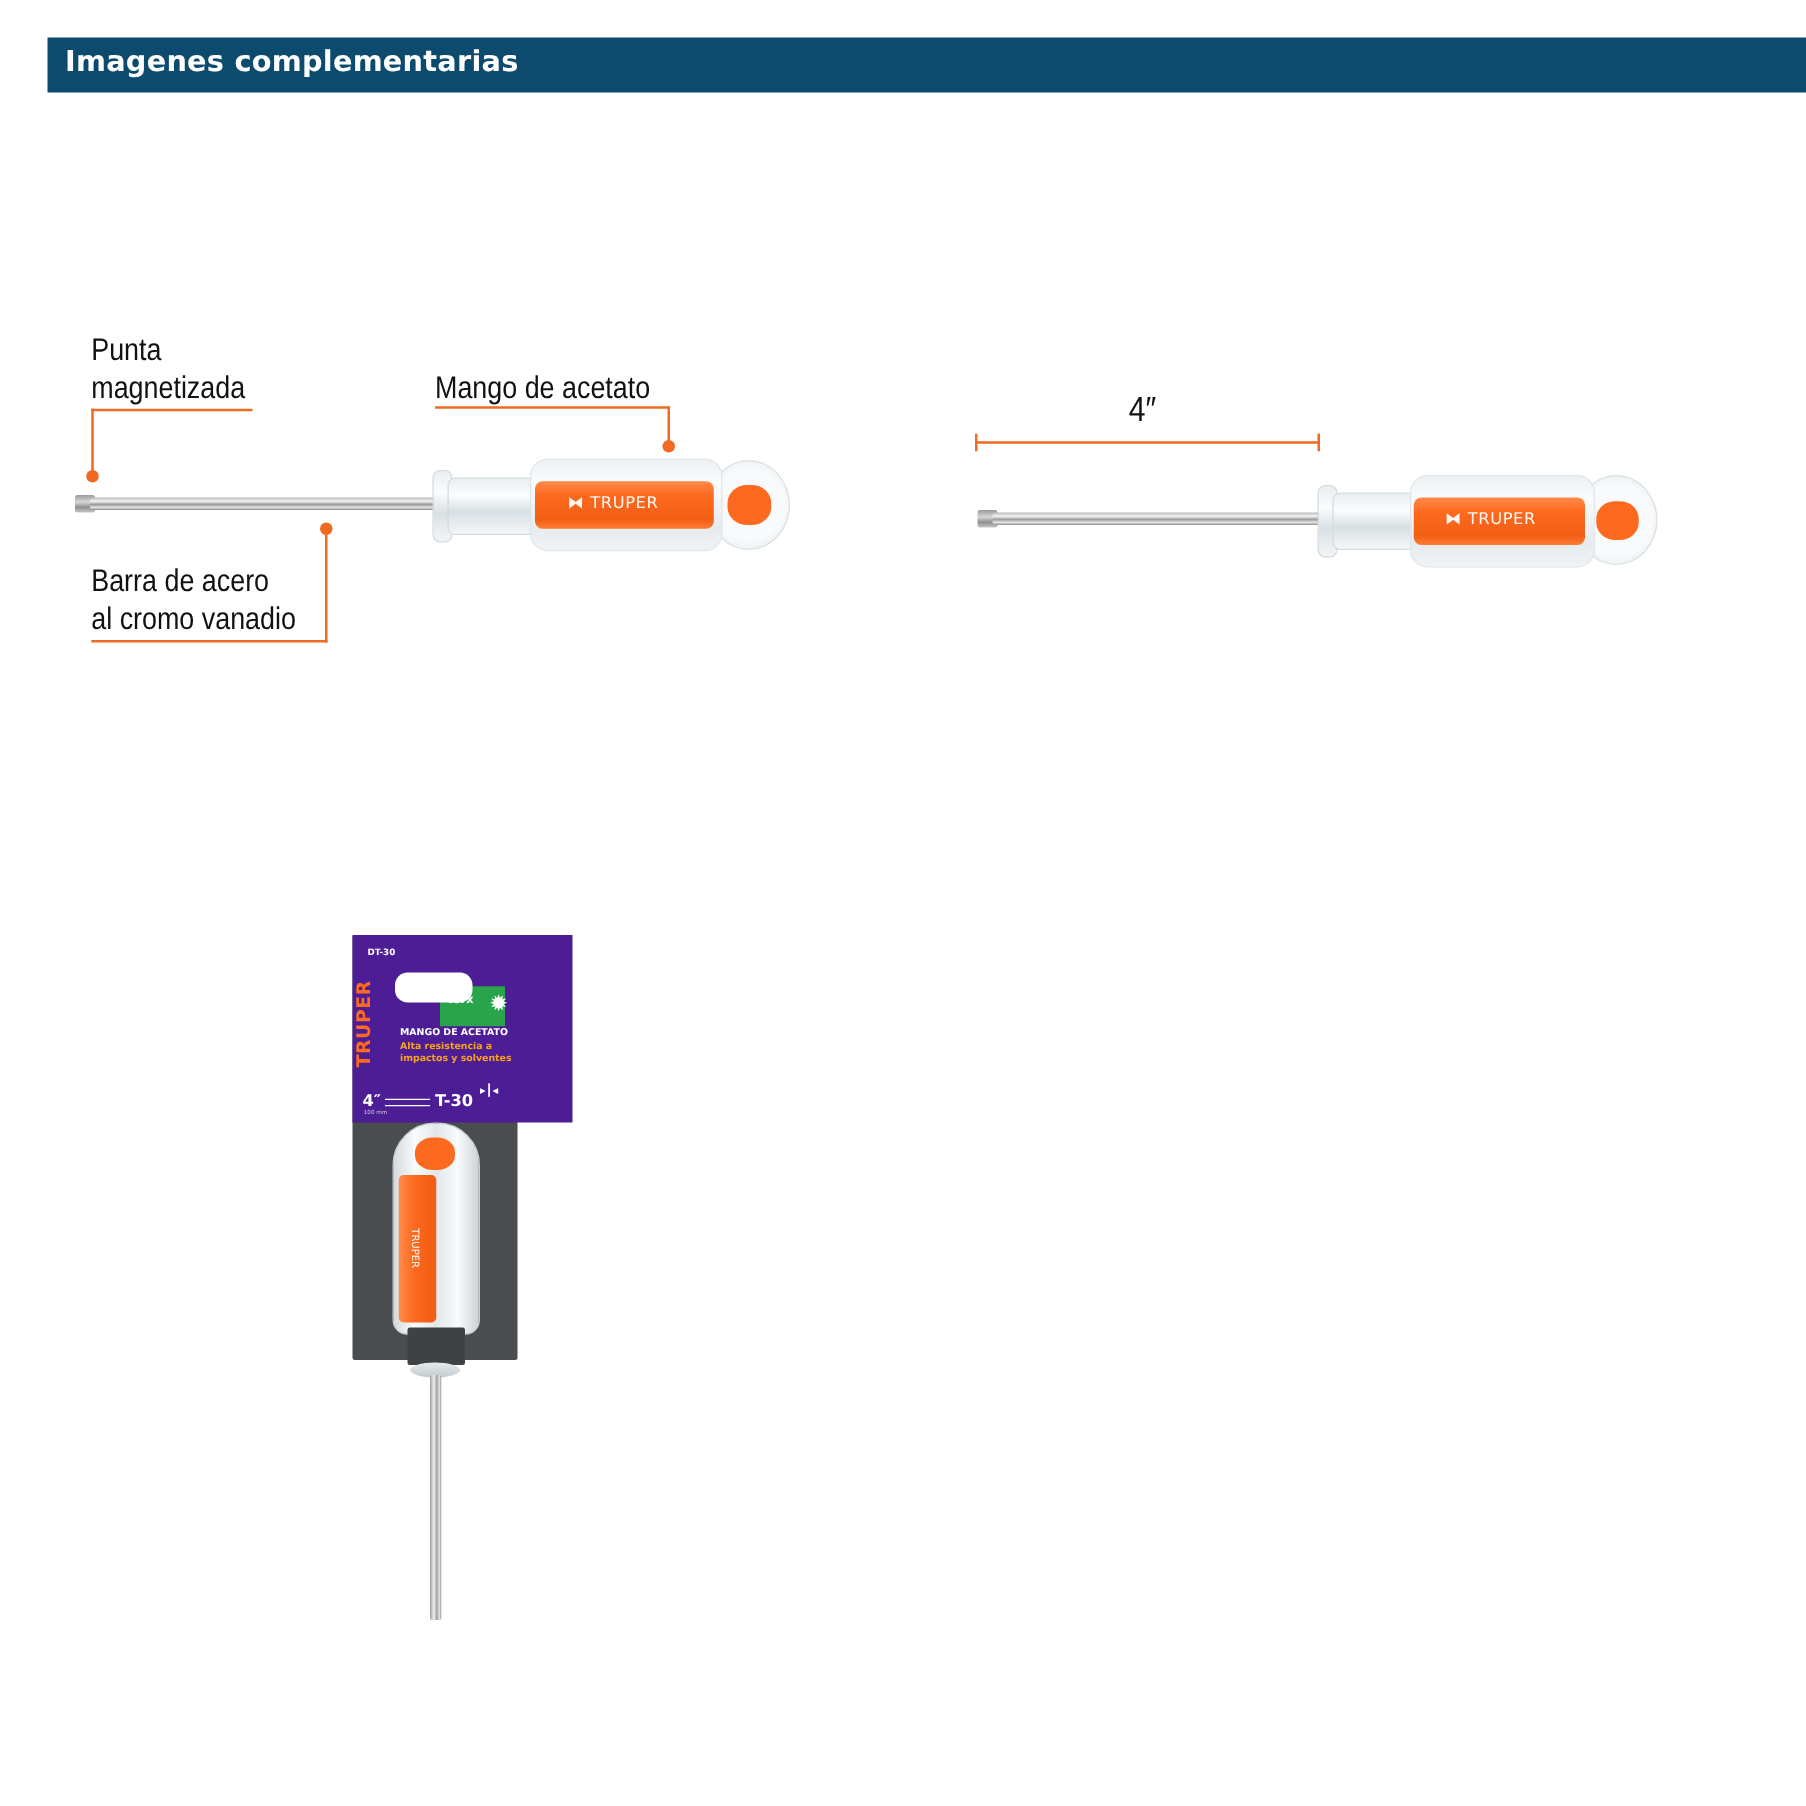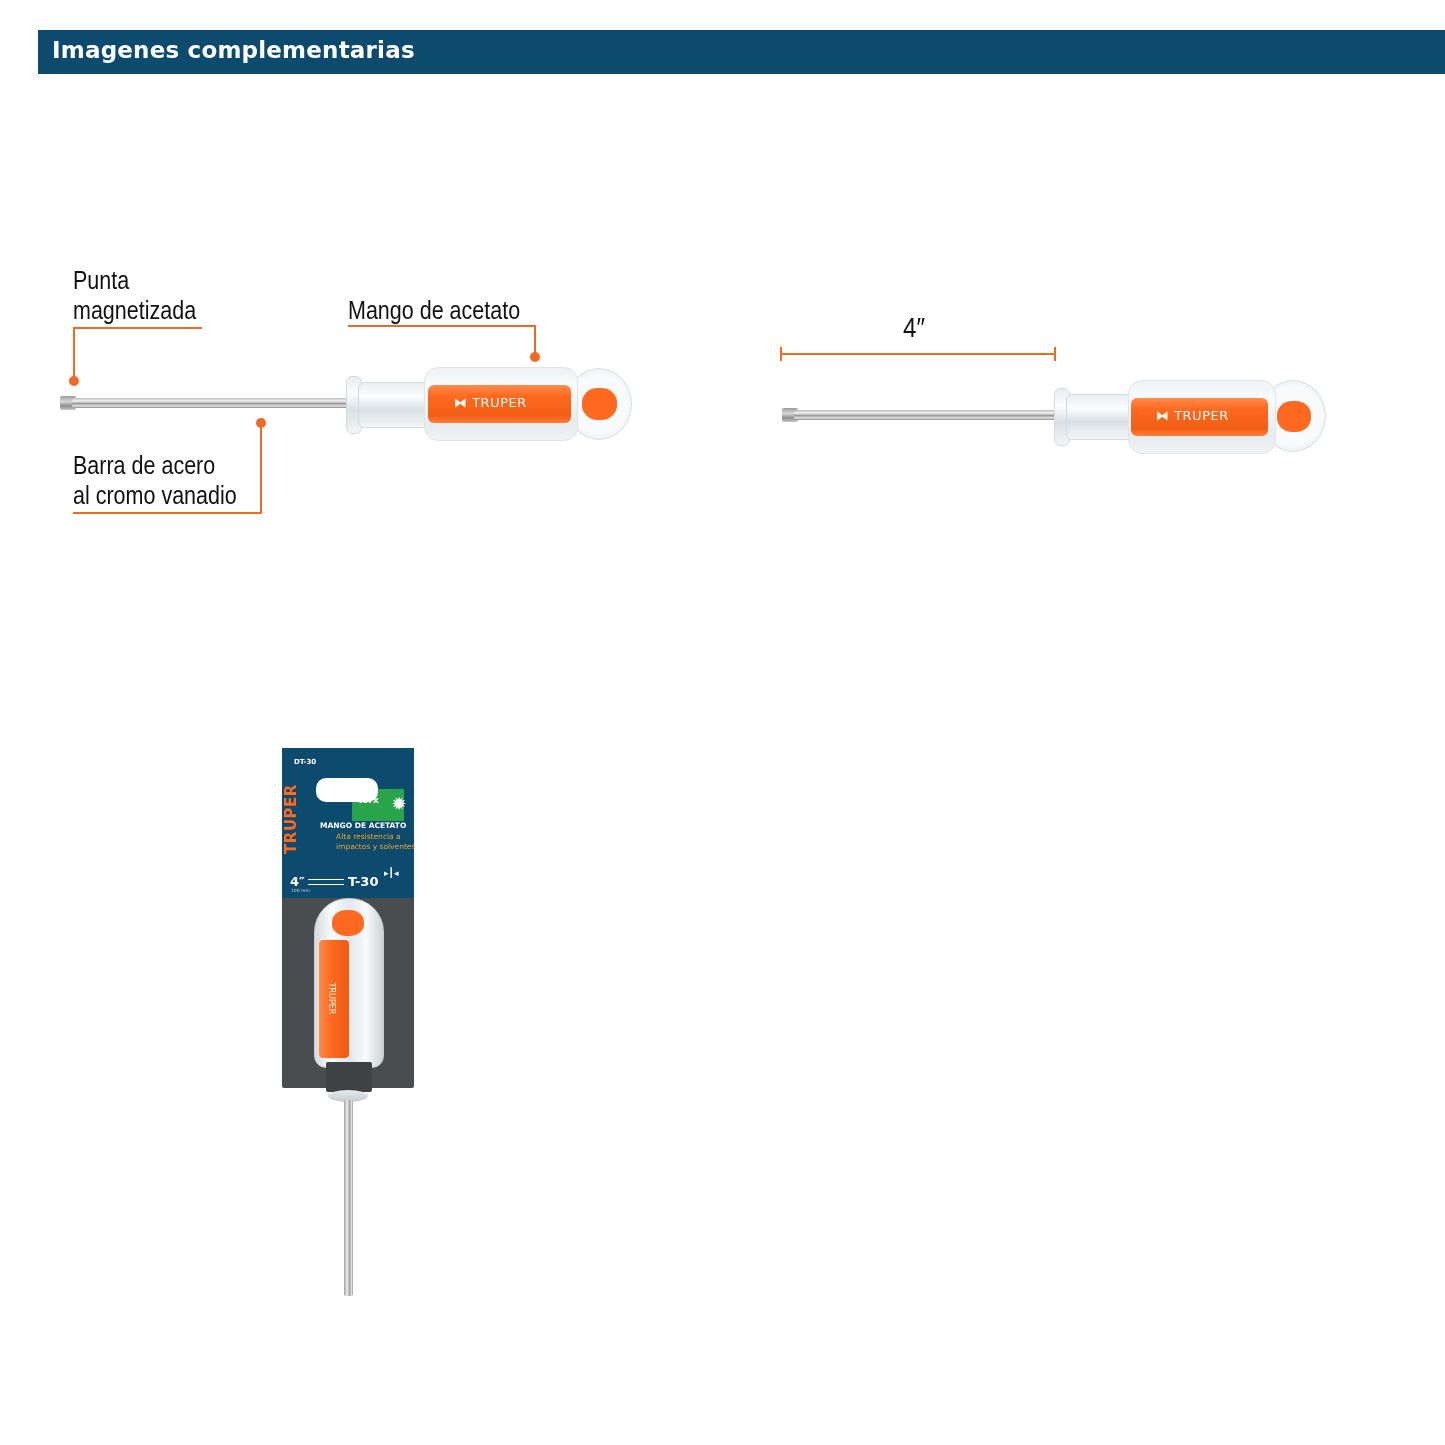--- a/index.html
+++ b/index.html
@@ -19,30 +19,30 @@
   .tip { width: 16px; height: 14px; border-radius: 2px; background: linear-gradient(to bottom, #9a9a9a, #d8d8d8 40%, #8f8f8f 70%, #c7c7c7); }
   .ferrule { border-radius: 6px; background: linear-gradient(to bottom, #e9eef1, #fbfdfe 30%, #d9e0e4 60%, #f3f6f8); border: 1px solid #d3dade; }
   .handle { border-radius: 14px; background: linear-gradient(to bottom, #edf1f3, #fafcfd 25%, #e6ebee 75%, #f0f3f5); border: 1px solid #dfe5e8; }
   .handle-orange { border-radius: 6px; background: linear-gradient(to bottom, #ff8a4a, #fd6a1f 30%, #f25e14 80%, #ff7c38); }
   .knob { border-radius: 50%; background: radial-gradient(circle at 50% 50%, #f8fafb 60%, #dfe5e8 100%); border: 1px solid #d9dfe2; }
   .knob-dot { border-radius: 45%; background: #fd6a1f; }
   .brand { color: #ffffff; font-family: "DejaVu Sans", sans-serif; font-size: 13px; letter-spacing: 0.5px; white-space: nowrap; opacity: 0.95; }
 
   
   .card { left: 282px; top: 748px; width: 132px; height: 340px; background: #4a4d4f; border-radius: 2px; }
-  .card-top { left: 0; top: 0; width: 132px; height: 150px; background: #0c4a6e; }
+  .card-top { left: 0; top: 0; width: 132px; height: 150px; background: #4c1d95; padding-left: 44px; }
   .hang-hole { left: 34px; top: 30px; width: 62px; height: 24px; background: #ffffff; border-radius: 10px; }
   .torx-badge { left: 70px; top: 6px; width: 52px; height: 32px; background: #29a44a; margin-top: 35px; }
   .torx-text { left: 6px; top: 6px; color: #fff; font-weight: bold; font-size: 9px; font-family: "DejaVu Sans", sans-serif; }
   .torx-icon { left: 38px; top: 6px; width: 18px; height: 18px; color: #fff; font-size: 18px; line-height: 18px; text-align: center; }
   .dt-code { left: 12px; top: 10px; color: #fff; font-size: 7px; font-weight: bold; }
   .vbrand { left: 4px; top: 22px; width: 26px; height: 100px; }
   .vbrand span { position: absolute; left: -30px; top: 40px; transform: rotate(-90deg); color: #fd6a1f; font-weight: bold; font-size: 15px; white-space: nowrap; letter-spacing: 0.5px; }
   .pk-heading { left: 38px; top: 73px; color: #fff; font-size: 7.5px; font-weight: bold; }
-  .pk-sub { left: 54px; top: 84px; color: #f7a21b; font-size: 7.5px; font-weight: normal; line-height: 10px; width: 90px; }
+  .pk-sub { left: 38px; top: 84px; color: #f7a21b; font-size: 7.5px; font-weight: bold; line-height: 10px; width: 90px; }
   .pk-size { left: 8px; top: 126px; color: #fff; font-size: 13px; font-weight: bold; }
   .pk-mm { left: 9px; top: 140px; color: #cfd6d9; font-size: 4.5px; }
   .pk-tsize { left: 66px; top: 126px; color: #fff; font-size: 13px; font-weight: bold; text-align: right; }
   .pk-ruler { left: 26px; top: 131px; width: 36px; height: 4px; border-top: 1px solid #fff; border-bottom: 1px solid #fff; }
   .pk-tipicon { left: 102px; top: 120px; width: 22px; height: 24px; color: #fff; font-size: 9px; }
 
   .v-handle { left: 314px; top: 898px; width: 68px; height: 168px; border-radius: 34px 34px 12px 12px; background: linear-gradient(to right, #d5dbde, #f9fbfc 25%, #e2e7ea 50%, #f9fbfc 75%, #ccd3d6); border: 1px solid #c7ced2; }
   .v-orange { left: 319px; top: 940px; width: 30px; height: 118px; border-radius: 4px; background: linear-gradient(to right, #ff8a4a, #fd6a1f 40%, #f25e14 85%); }
   .v-knob { left: 332px; top: 910px; width: 32px; height: 26px; border-radius: 45%; background: #fd6a1f; }
   .v-brand { left: 336px; top: 972px; width: 12px; height: 60px; }

